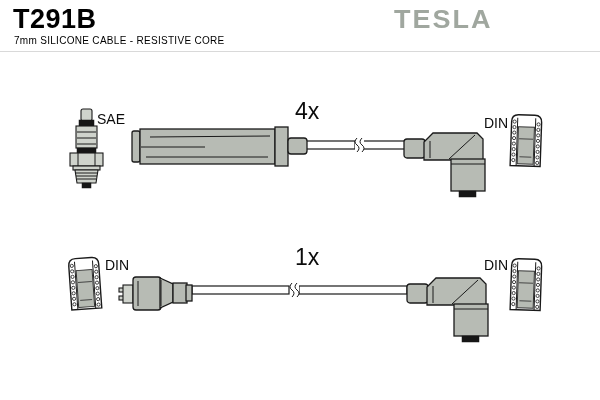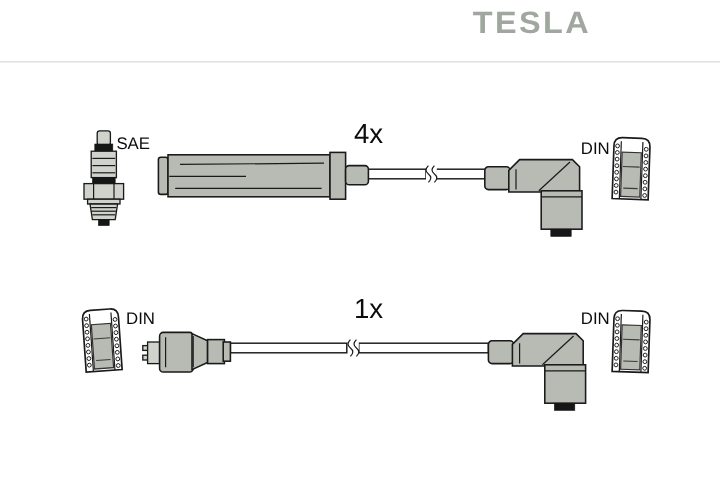--- a/index.html
+++ b/index.html
@@ -42,20 +42,22 @@
   .blank{fill:#ffffff;stroke:none;}
   text{font-family:"Liberation Sans",sans-serif;fill:#0c0c0c;}
   .label{font-size:14px;}
   .qty{font-size:23px;}
 </style>
 </head>
 <body>
 
 <div class="page">
 
+  <h1 class="part-number">T291B</h1>
+  <div class="subtitle">7mm SILICONE CABLE - RESISTIVE CORE</div>
   <div class="brand-logo">TESLA</div>
   <div class="header-divider"></div>
 
   <svg width="600" height="400" viewBox="0 0 600 400">
     <defs>
 
       <g id="elbow-boot">
         <rect class="boot" x="0" y="6" width="21" height="19" rx="3"></rect>
         <polygon class="boot" points="20,27 20,9 29,0 73,0 79,6 79,27"></polygon>
         <rect class="boot" x="47" y="26" width="34" height="32"></rect>

